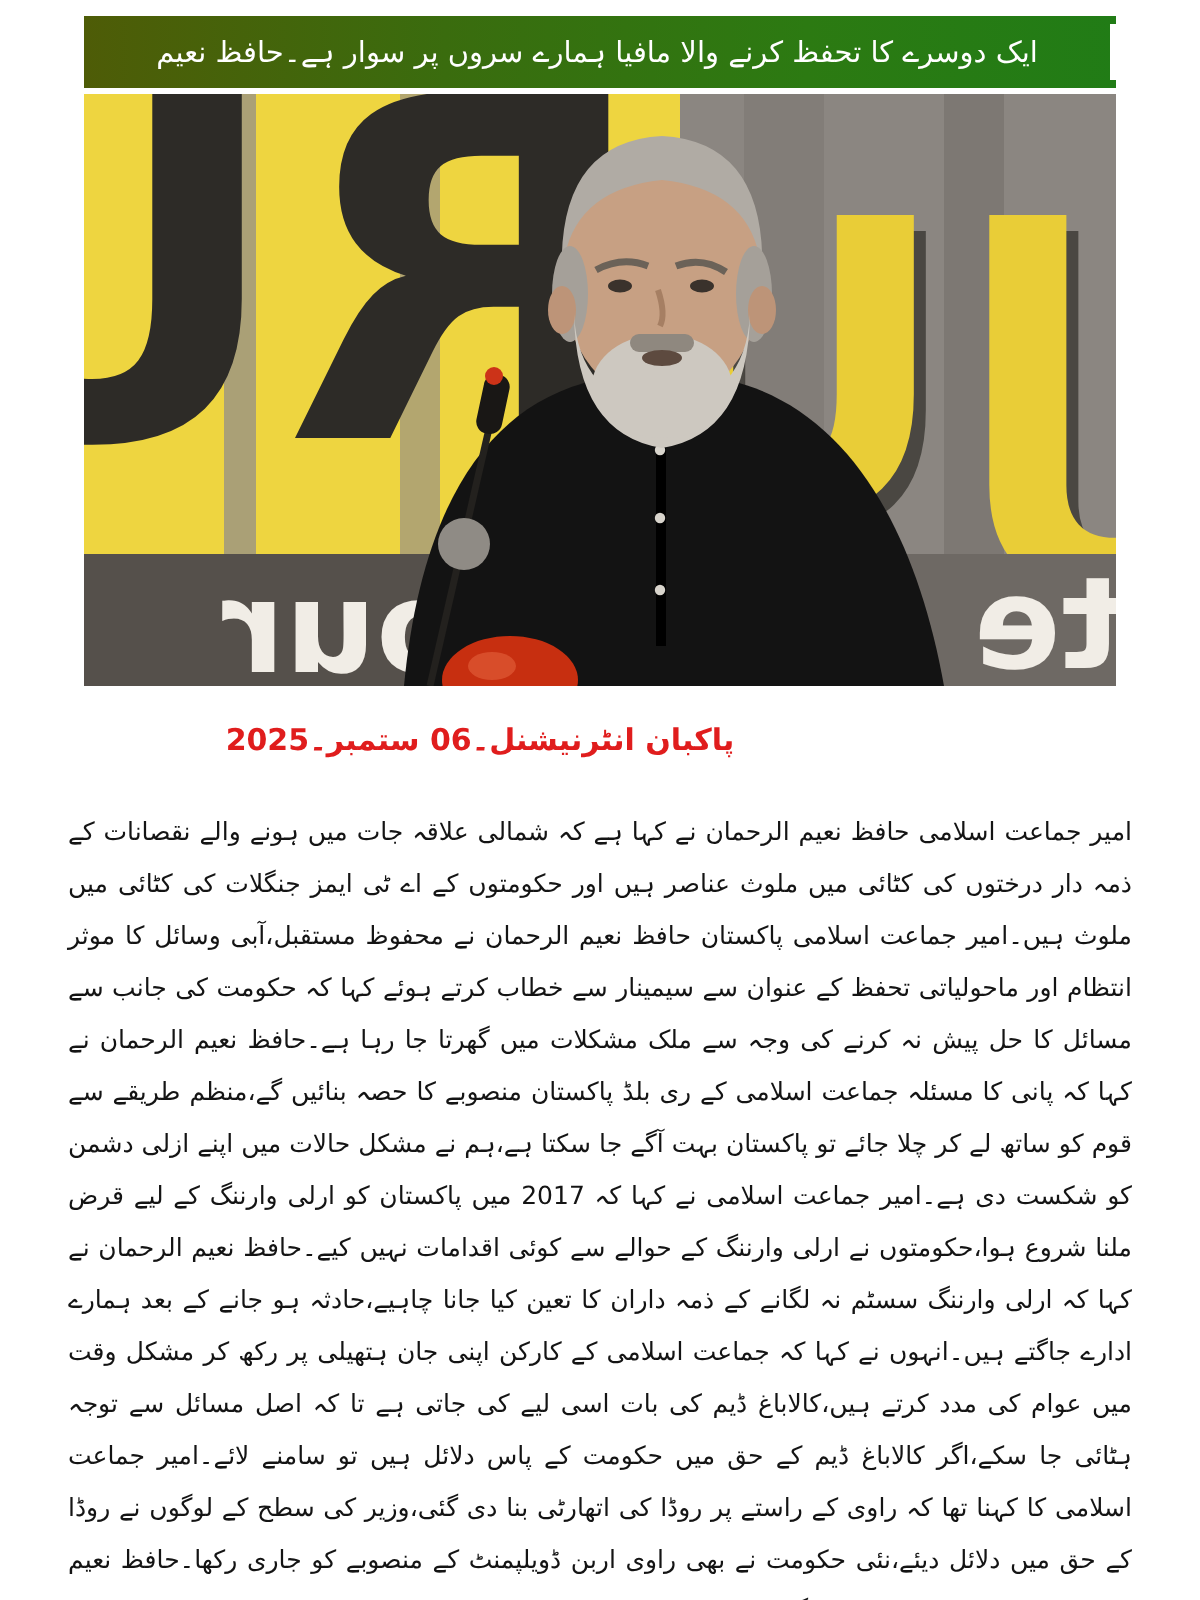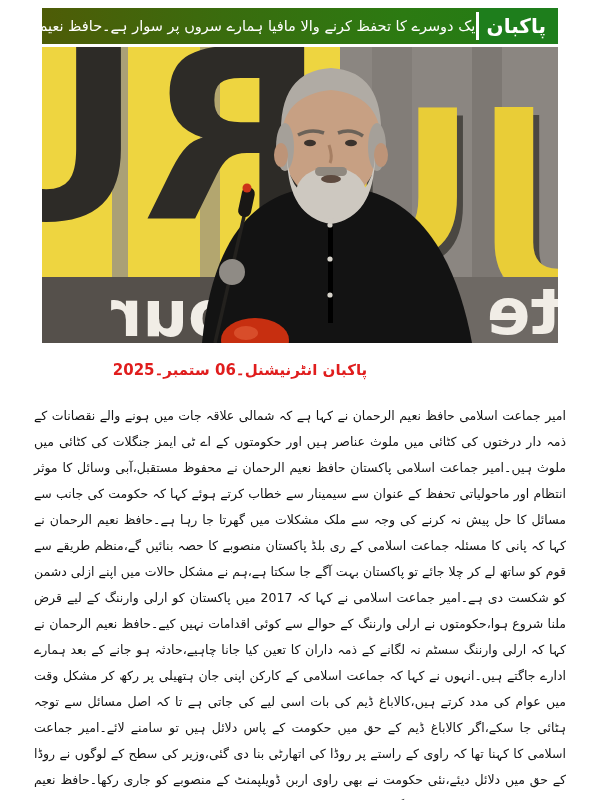--- a/index.html
+++ b/index.html
@@ -43,21 +43,20 @@
   }
 </style>
 </head>
 <body>
 
 <div class="page">
 
   <div class="topbar">
     <div class="headline">ایک دوسرے کا تحفظ کرنے والا مافیا ہمارے سروں پر سوار ہے۔حافظ نعیم</div>
     <div class="sep"></div>
-    <div class="brand">پاکبان</div>
   </div>
 
   <div class="photo">
     <svg viewBox="0 0 516 296" preserveAspectRatio="none">
 
       <rect x="0" y="0" width="516" height="296" fill="#8b8681"></rect>
       <rect x="330" y="0" width="40" height="296" fill="#827d78"></rect>
       <rect x="430" y="0" width="30" height="296" fill="#7d7873"></rect>
 
       <g>

